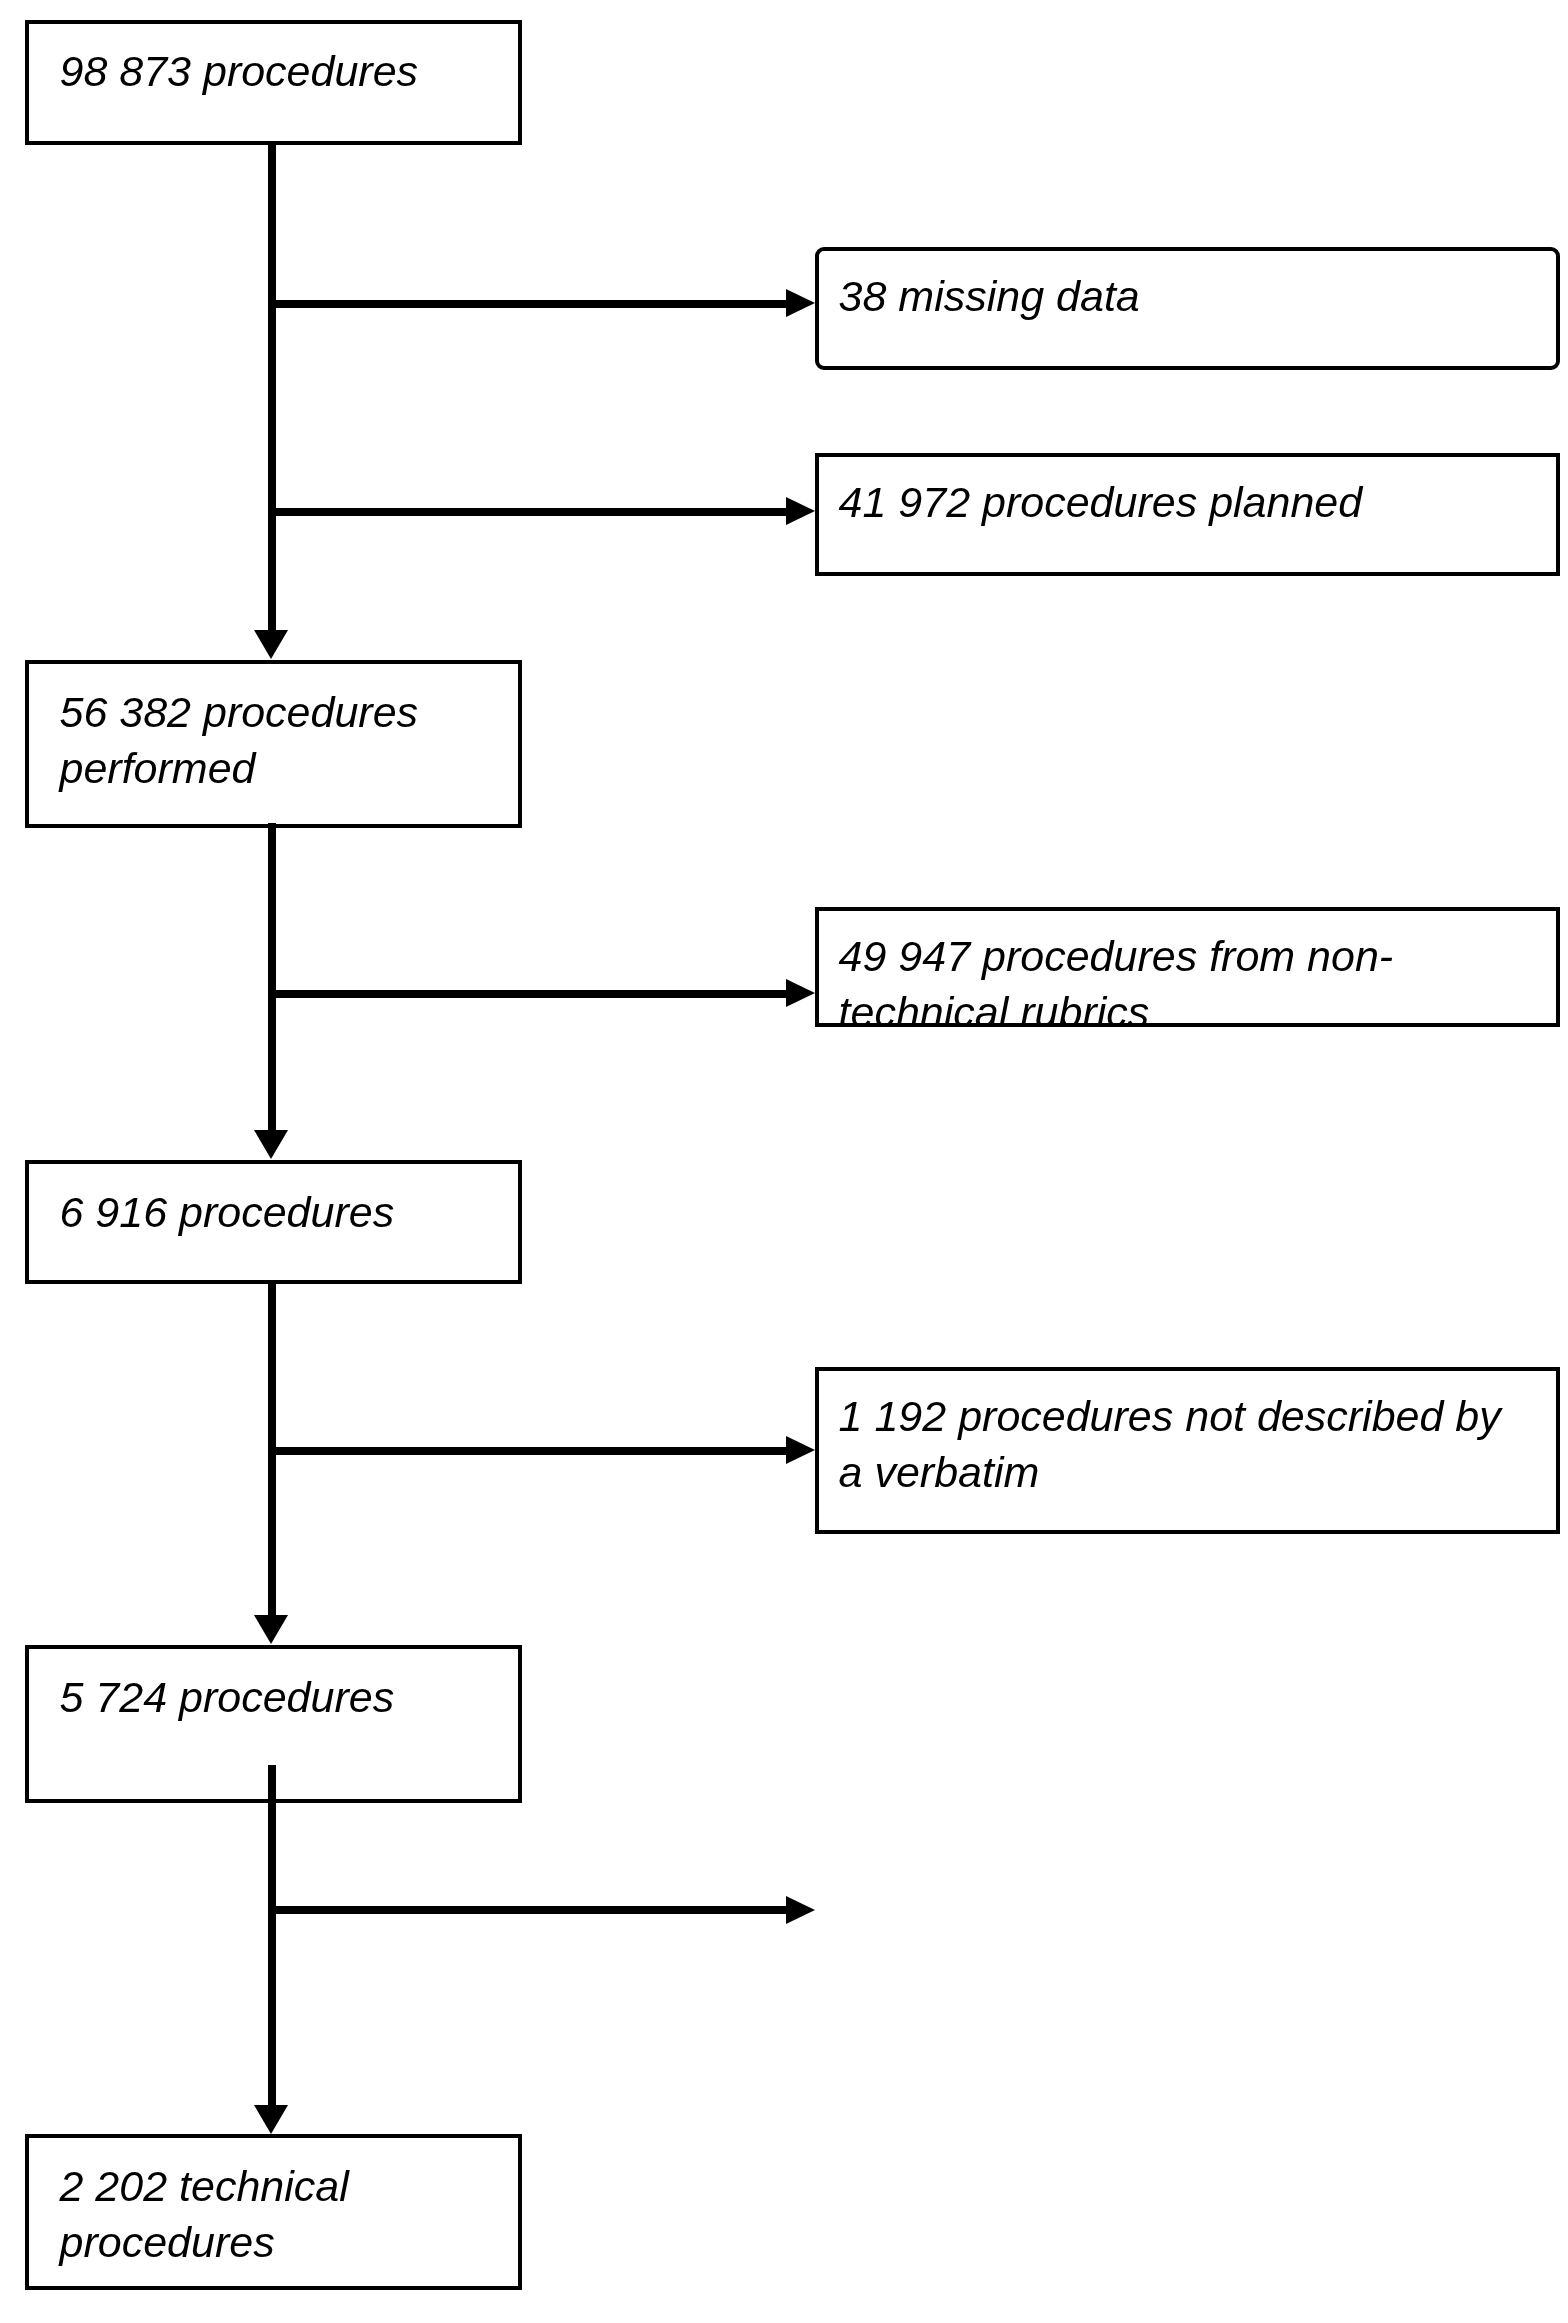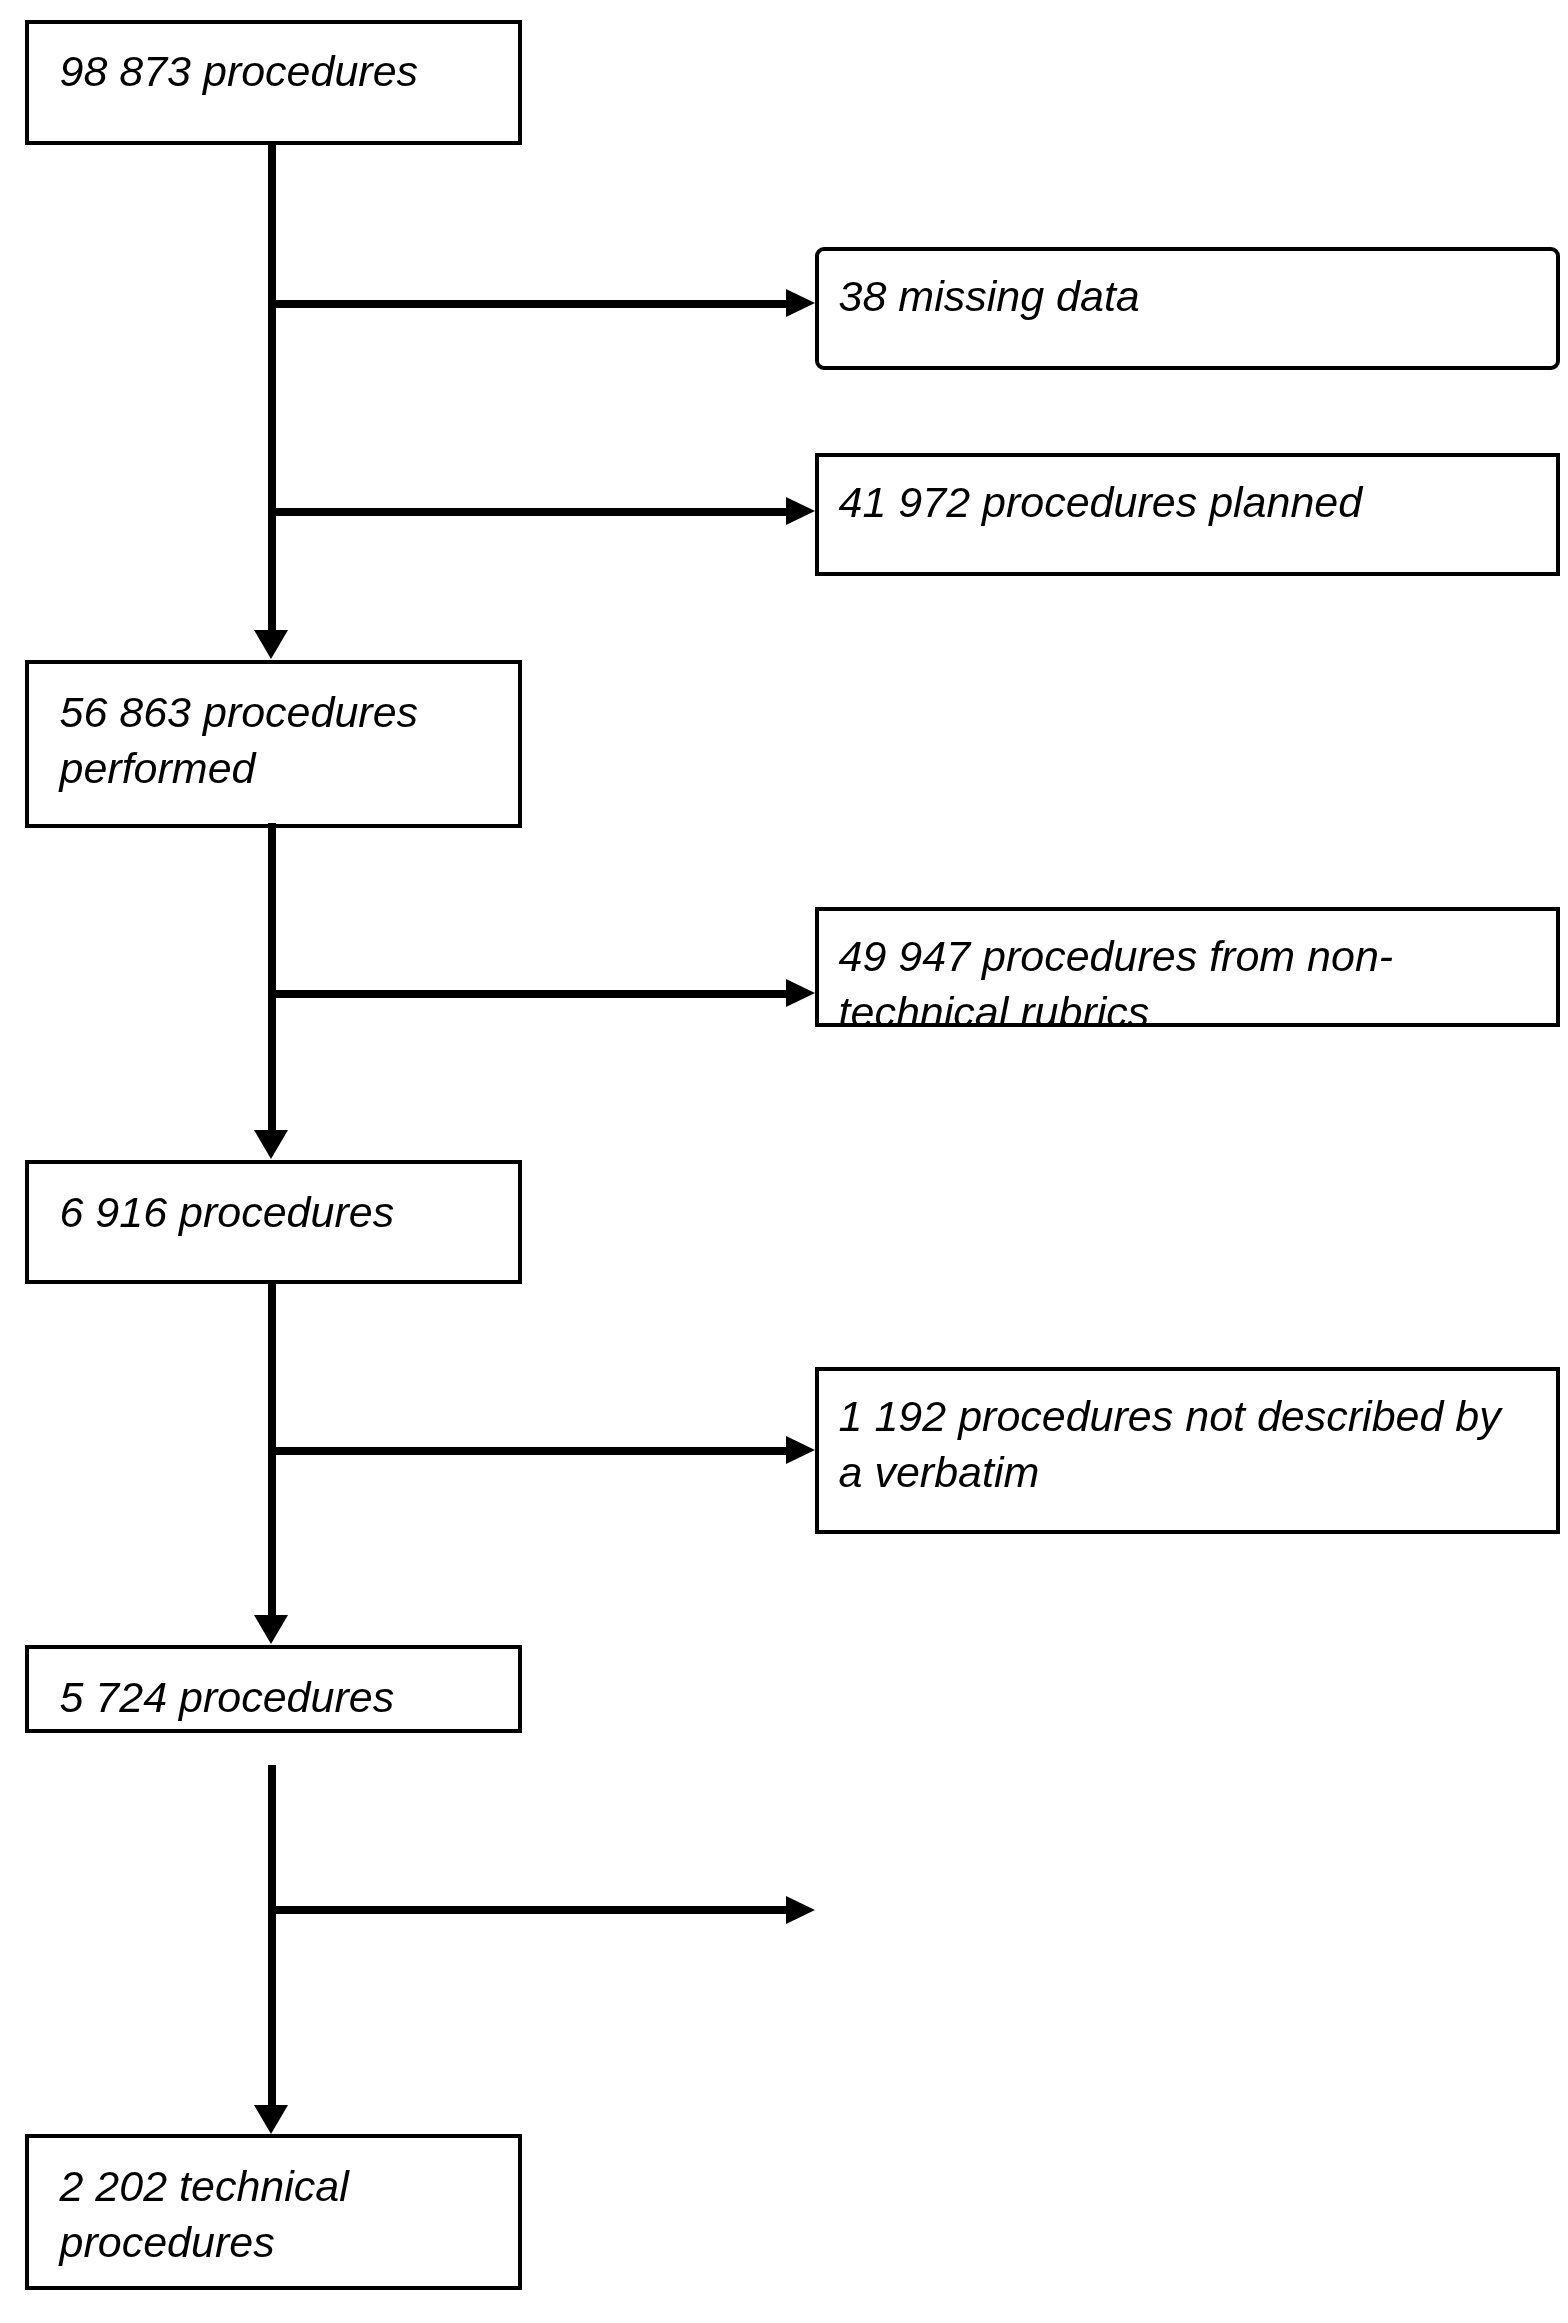--- a/index.html
+++ b/index.html
@@ -65,28 +65,28 @@
 </head>
 <body>
 
 <div class="canvas">
 
   <div class="box main" style="top: 19.6px; height: 125px;">
     <span>98 873 procedures</span>
   </div>
 
   <div class="box main" style="top: 660px; height: 168px;">
-    <span>56 863 procedures performed</span>
+    <span>56 382 procedures performed</span>
   </div>
 
   <div class="box main" style="top: 1160px; height: 124px;">
     <span>6 916 procedures</span>
   </div>
 
-  <div class="box main" style="top: 1645px; height: 88px;">
+  <div class="box main" style="top: 1645px; height: 158px;">
     <span>5 724 procedures</span>
   </div>
 
   <div class="box main" style="top: 2134px; height: 156px;">
     <span>2 202 technical procedures</span>
   </div>
 
   <div class="box side" style="top: 247px; height: 123px; border-radius: 9px;">
     <span>38 missing data</span>
   </div>

